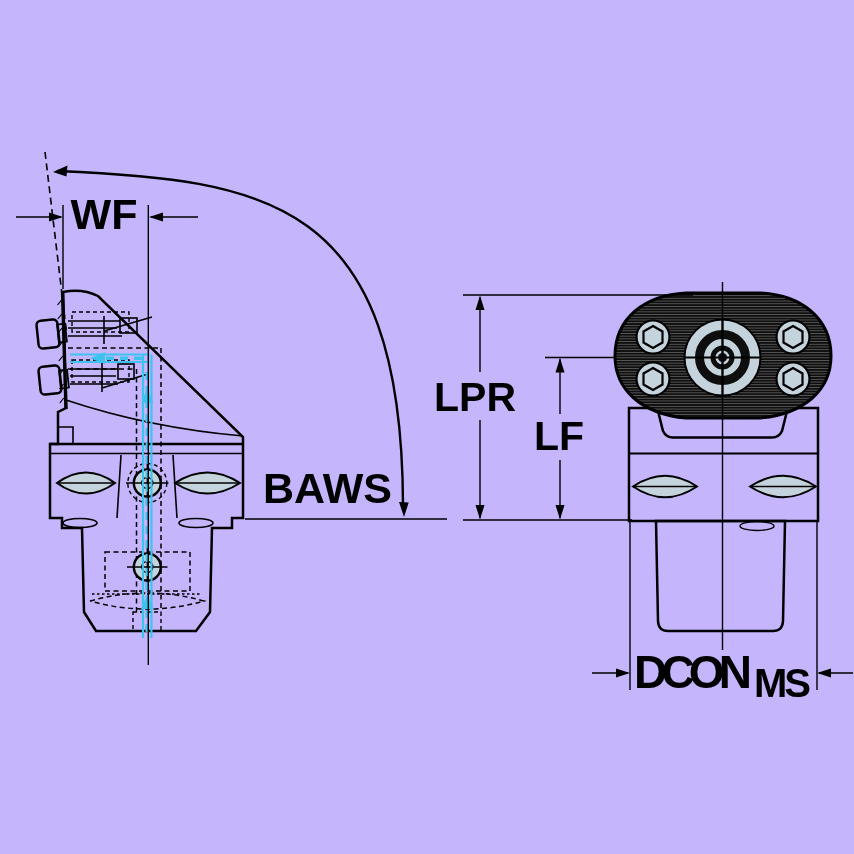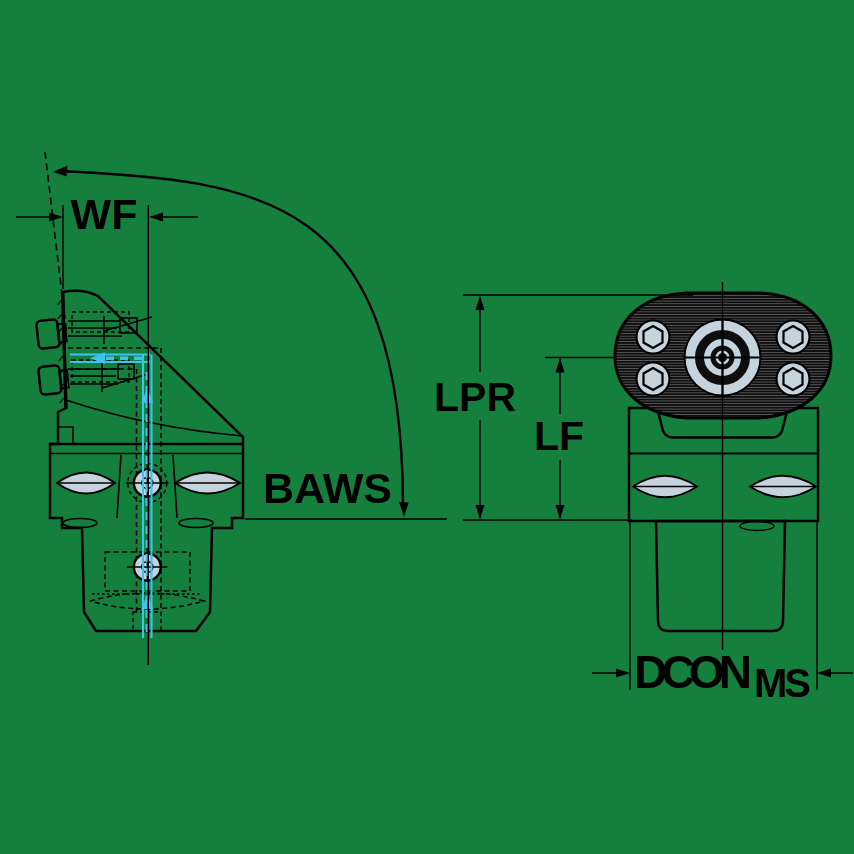--- a/index.html
+++ b/index.html
@@ -1,16 +1,16 @@
 <!DOCTYPE html>
 <html><head>
 <meta charset="utf-8">
 <style>
   html,body{margin:0;padding:0;background:#fff;}
-  .stage{position:relative;width:854px;height:854px;background:#15803d;overflow:hidden;}
+  .stage{position:relative;width:854px;height:854px;background:#c4b5fd;overflow:hidden;}
   svg{display:block;}
   svg text{font-family:"Liberation Sans","DejaVu Sans",sans-serif;font-weight:bold;fill:#000;}
   .fb{fill:#c5d3dd;}               
   .o25{stroke:#000;stroke-width:2.5;fill:none;}
   .o18{stroke:#000;stroke-width:1.8;fill:none;}
   .o16{stroke:#000;stroke-width:1.6;fill:none;}
   .thin{stroke:#000;stroke-width:1.4;fill:none;}
   .dim{stroke:#000;stroke-width:1.4;fill:none;}
   .dash{stroke:#000;stroke-width:1.5;fill:none;stroke-dasharray:5 3.5;}
   .dashf{stroke:#000;stroke-width:1.4;fill:none;stroke-dasharray:4 3;}

